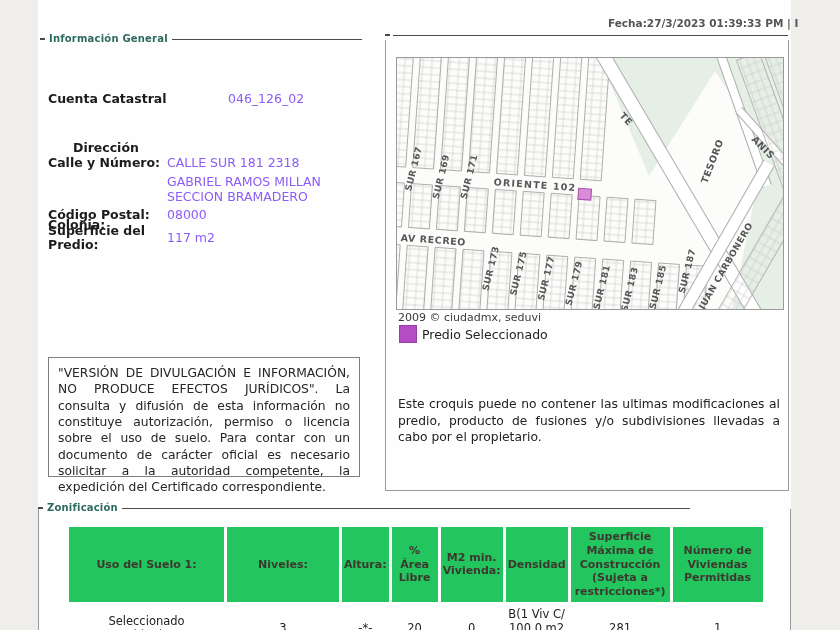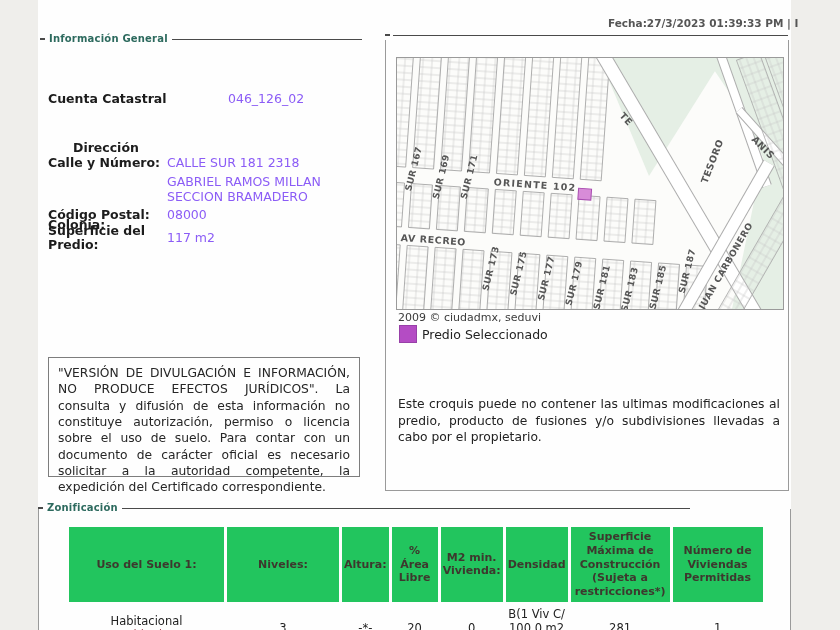--- a/index.html
+++ b/index.html
@@ -198,21 +198,21 @@
     <th>Niveles:</th>
     <th>Altura:</th>
     <th>% Área Libre</th>
     <th>M2 min. Vivienda:</th>
     <th>Densidad</th>
     <th>Superficie Máxima de Construcción (Sujeta a restricciones*)</th>
     <th>Número de Viviendas Permitidas</th>
   </tr>
   <tr>
     <td>
-      <div>Habitacional</div>
+      <div>Seleccionado</div>
       <div class="uso-link">Ver Tabla de Uso</div>
     </td>
     <td>3</td>
     <td>-*-</td>
     <td>20</td>
     <td>0</td>
     <td>B(1 Viv C/ 100.0 m2 de</td>
     <td>281</td>
     <td>1</td>
   </tr>

